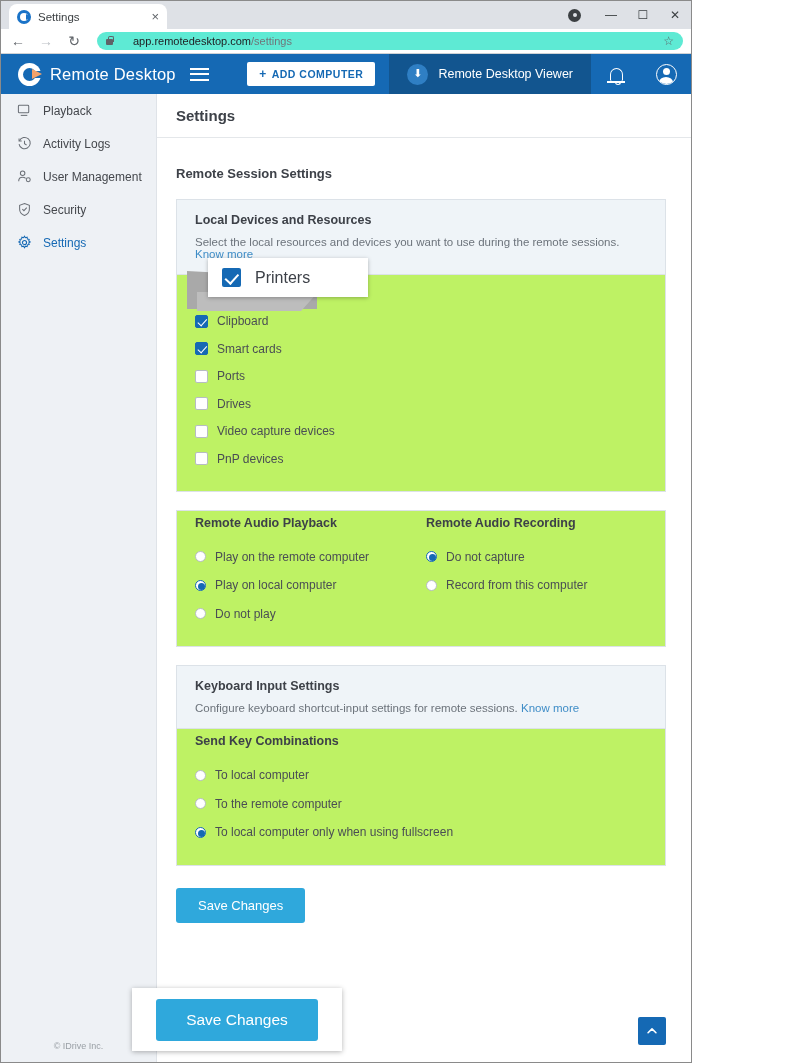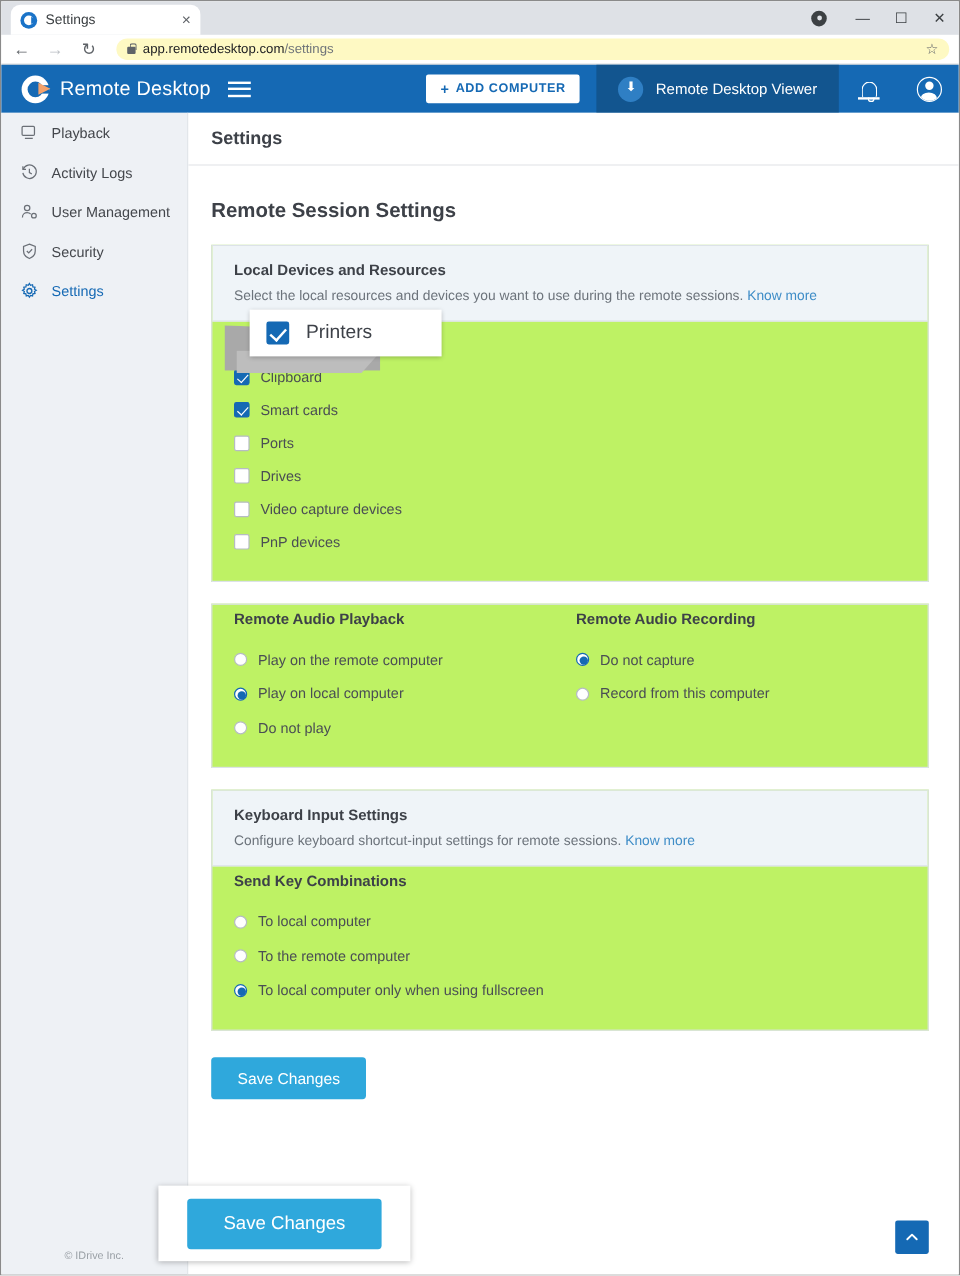--- a/index.html
+++ b/index.html
@@ -4,21 +4,21 @@
 <style>
   * { box-sizing: border-box; margin: 0; padding: 0; }
   html, body {
     width: 800px; height: 1063px;
     font-family: "Liberation Sans", sans-serif;
     background: #ffffff;
     overflow: hidden;
   }
   .window {
     position: relative;
-    width: 800px; height: 1063px;
+    width: 692px; height: 1063px;
     border: 1px solid #8a8a8a;
     background: #fff;
     overflow: hidden;
   }
 
   
   .titlebar {
     height: 28px;
     background: #dee1e6;
     display: flex;
@@ -88,24 +88,24 @@
     gap: 10px;
   }
   .nav-ico {
     width: 18px; height: 18px;
     display:flex;align-items:center;justify-content:center;
     font-size: 14px; color: #5f6368;
   }
   .nav-ico.dim { color: #bdc1c6; }
   .omnibox {
     flex: 1; height: 18px;
-    background: #fef9c3;
+    background: #5eead4;
     border-radius: 9px;
     display: flex; align-items: center;
-    padding: 0 9px; gap: 6px;
+    padding: 0 9px; gap: 20px;
     margin-left: 4px;
   }
   .lock {
     width: 7px; height: 6px; background: #5f6368;
     border-radius: 1px; position: relative; flex:0 0 7px;
     margin-top: 2px;
   }
   .lock::before{
     content:""; position:absolute; left:1.5px; top:-3.5px;
     width:4px;height:5px;border:1.2px solid #5f6368;
@@ -222,21 +222,21 @@
   }
 
   .content { flex:1; background:#fff; position:relative; }
   .page-title-bar {
     height: 44px; border-bottom:1px solid #e4e7ea;
     display:flex; align-items:center; padding-left:19px;
   }
   .page-title { font-size:15px; font-weight:bold; color:#3d4148; }
 
   .section-title {
-    font-size:17px; font-weight:bold; color:#3d4148;
+    font-size:13px; font-weight:bold; color:#3d4148;
     padding: 28px 0 0 19px;
   }
 
   .panel {
     margin: 18px 25px 0 19px;
     border:1px solid #dce2e8;
     background:#bef264;
   }
   .panel-head {
     background:#eff4f8; padding:13px 18px 14px 18px;

